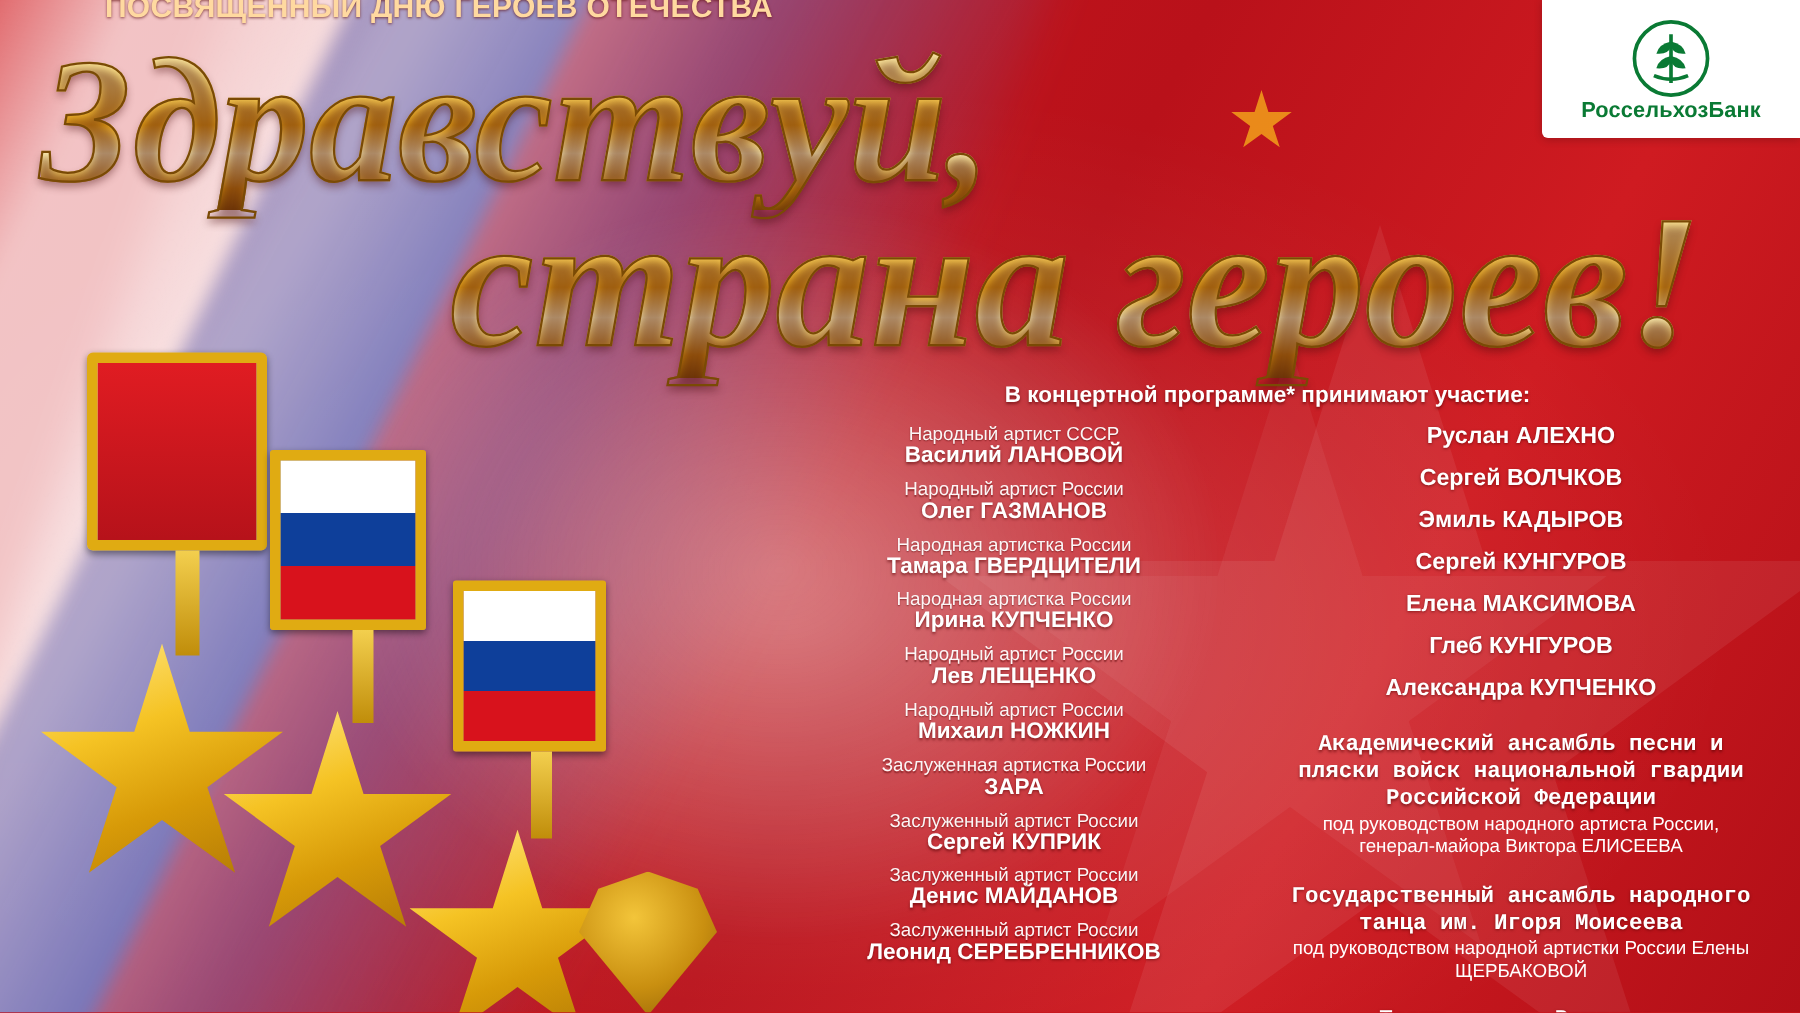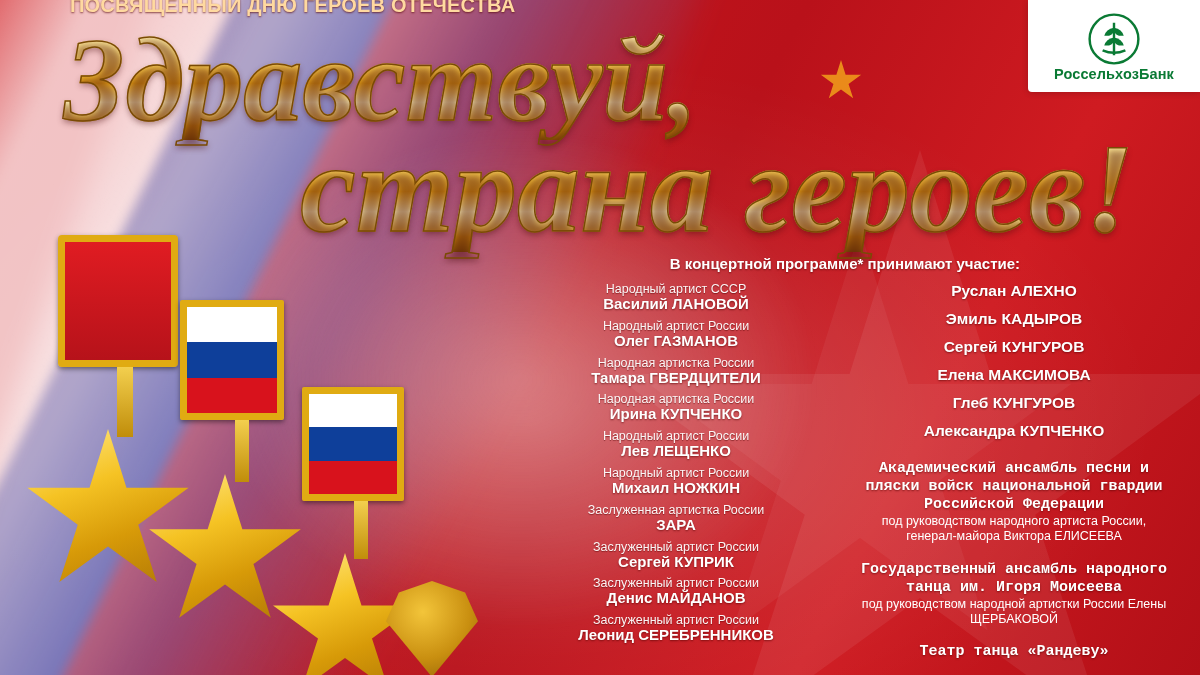--- a/index.html
+++ b/index.html
@@ -97,21 +97,21 @@
   .title-line{
     font-family:"Liberation Serif", serif;
     font-weight:700;font-style:italic;
     line-height:1;
     background:linear-gradient(180deg,#fff8d0 0%,#ffe07a 26%,#e8a415 52%,#fff0b0 68%,#c5820d 88%,#8c5606 100%);
     -webkit-background-clip:text;background-clip:text;color:transparent;
     -webkit-text-stroke:1.5px #7a4a05;
     text-shadow:0 3px 6px rgba(70,10,10,.45);
     white-space:nowrap;
   }
-  .title-1{font-size:118px;margin-left:64px;}
+  .title-1{font-size:118px;margin-left:27px;}
   .title-2{font-size:126px;margin-left:300px;margin-top:-14px;}
 
   
   .medals{position:absolute;left:30px;top:225px;width:520px;height:460px;}
   .medal{position:absolute;}
   .ribbon{border-radius:3px;box-shadow:0 2px 5px rgba(0,0,0,.45);}
   .star-gold{
     background:linear-gradient(160deg,#ffe98a 0%,#f5c324 34%,#d79a08 62%,#a97105 100%);
     clip-path:polygon(50% 0%,61% 35%,98% 35%,68% 57%,79% 91%,50% 70%,21% 91%,32% 57%,2% 35%,39% 35%);
     filter:drop-shadow(0 3px 5px rgba(0,0,0,.45));
@@ -248,20 +248,21 @@
           <div class="name">Денис МАЙДАНОВ</div>
         </div>
         <div class="entry">
           <div class="rank">Заслуженный артист России</div>
           <div class="name">Леонид СЕРЕБРЕННИКОВ</div>
         </div>
       </div>
 
       <div class="col col-right">
         <div class="rname">Руслан АЛЕХНО</div>
+        <div class="rname">Сергей ВОЛЧКОВ</div>
         <div class="rname">Эмиль КАДЫРОВ</div>
         <div class="rname">Сергей КУНГУРОВ</div>
         <div class="rname">Елена МАКСИМОВА</div>
         <div class="rname">Глеб КУНГУРОВ</div>
         <div class="rname" style="margin-bottom:20px;">Александра КУПЧЕНКО</div>
 
         <div class="group">
           <div class="g-title">Академический ансамбль песни и пляски войск национальной гвардии Российской Федерации</div>
           <div class="g-sub">под руководством народного артиста России, генерал-майора Виктора ЕЛИСЕЕВА</div>
         </div>

